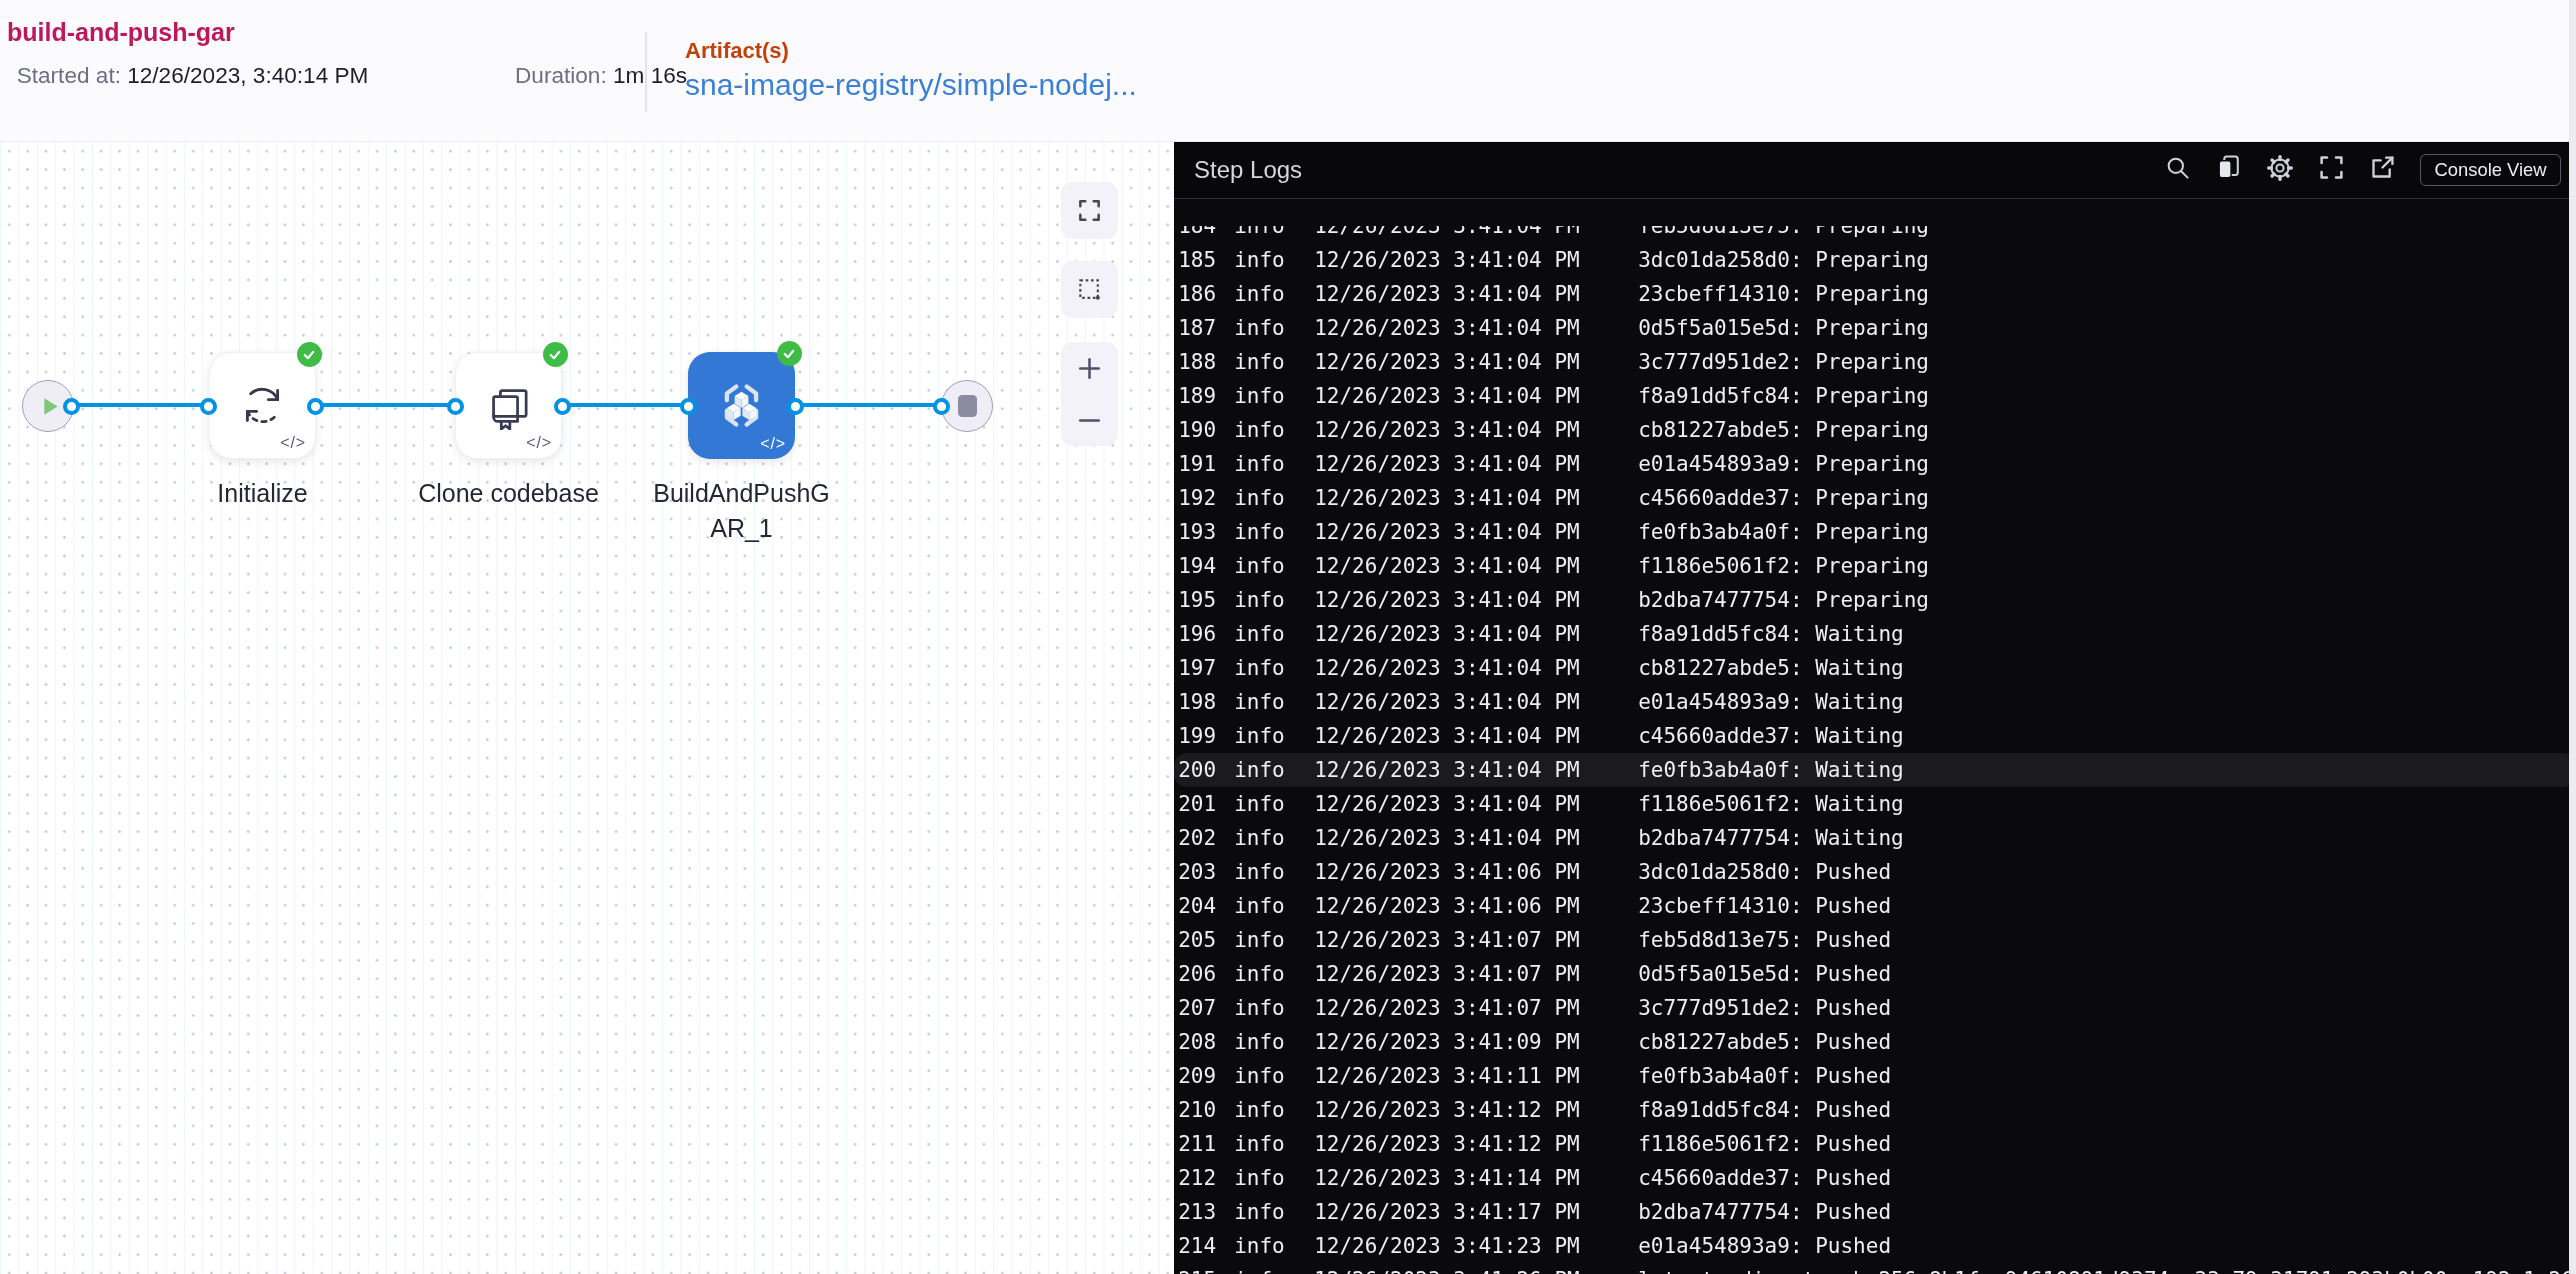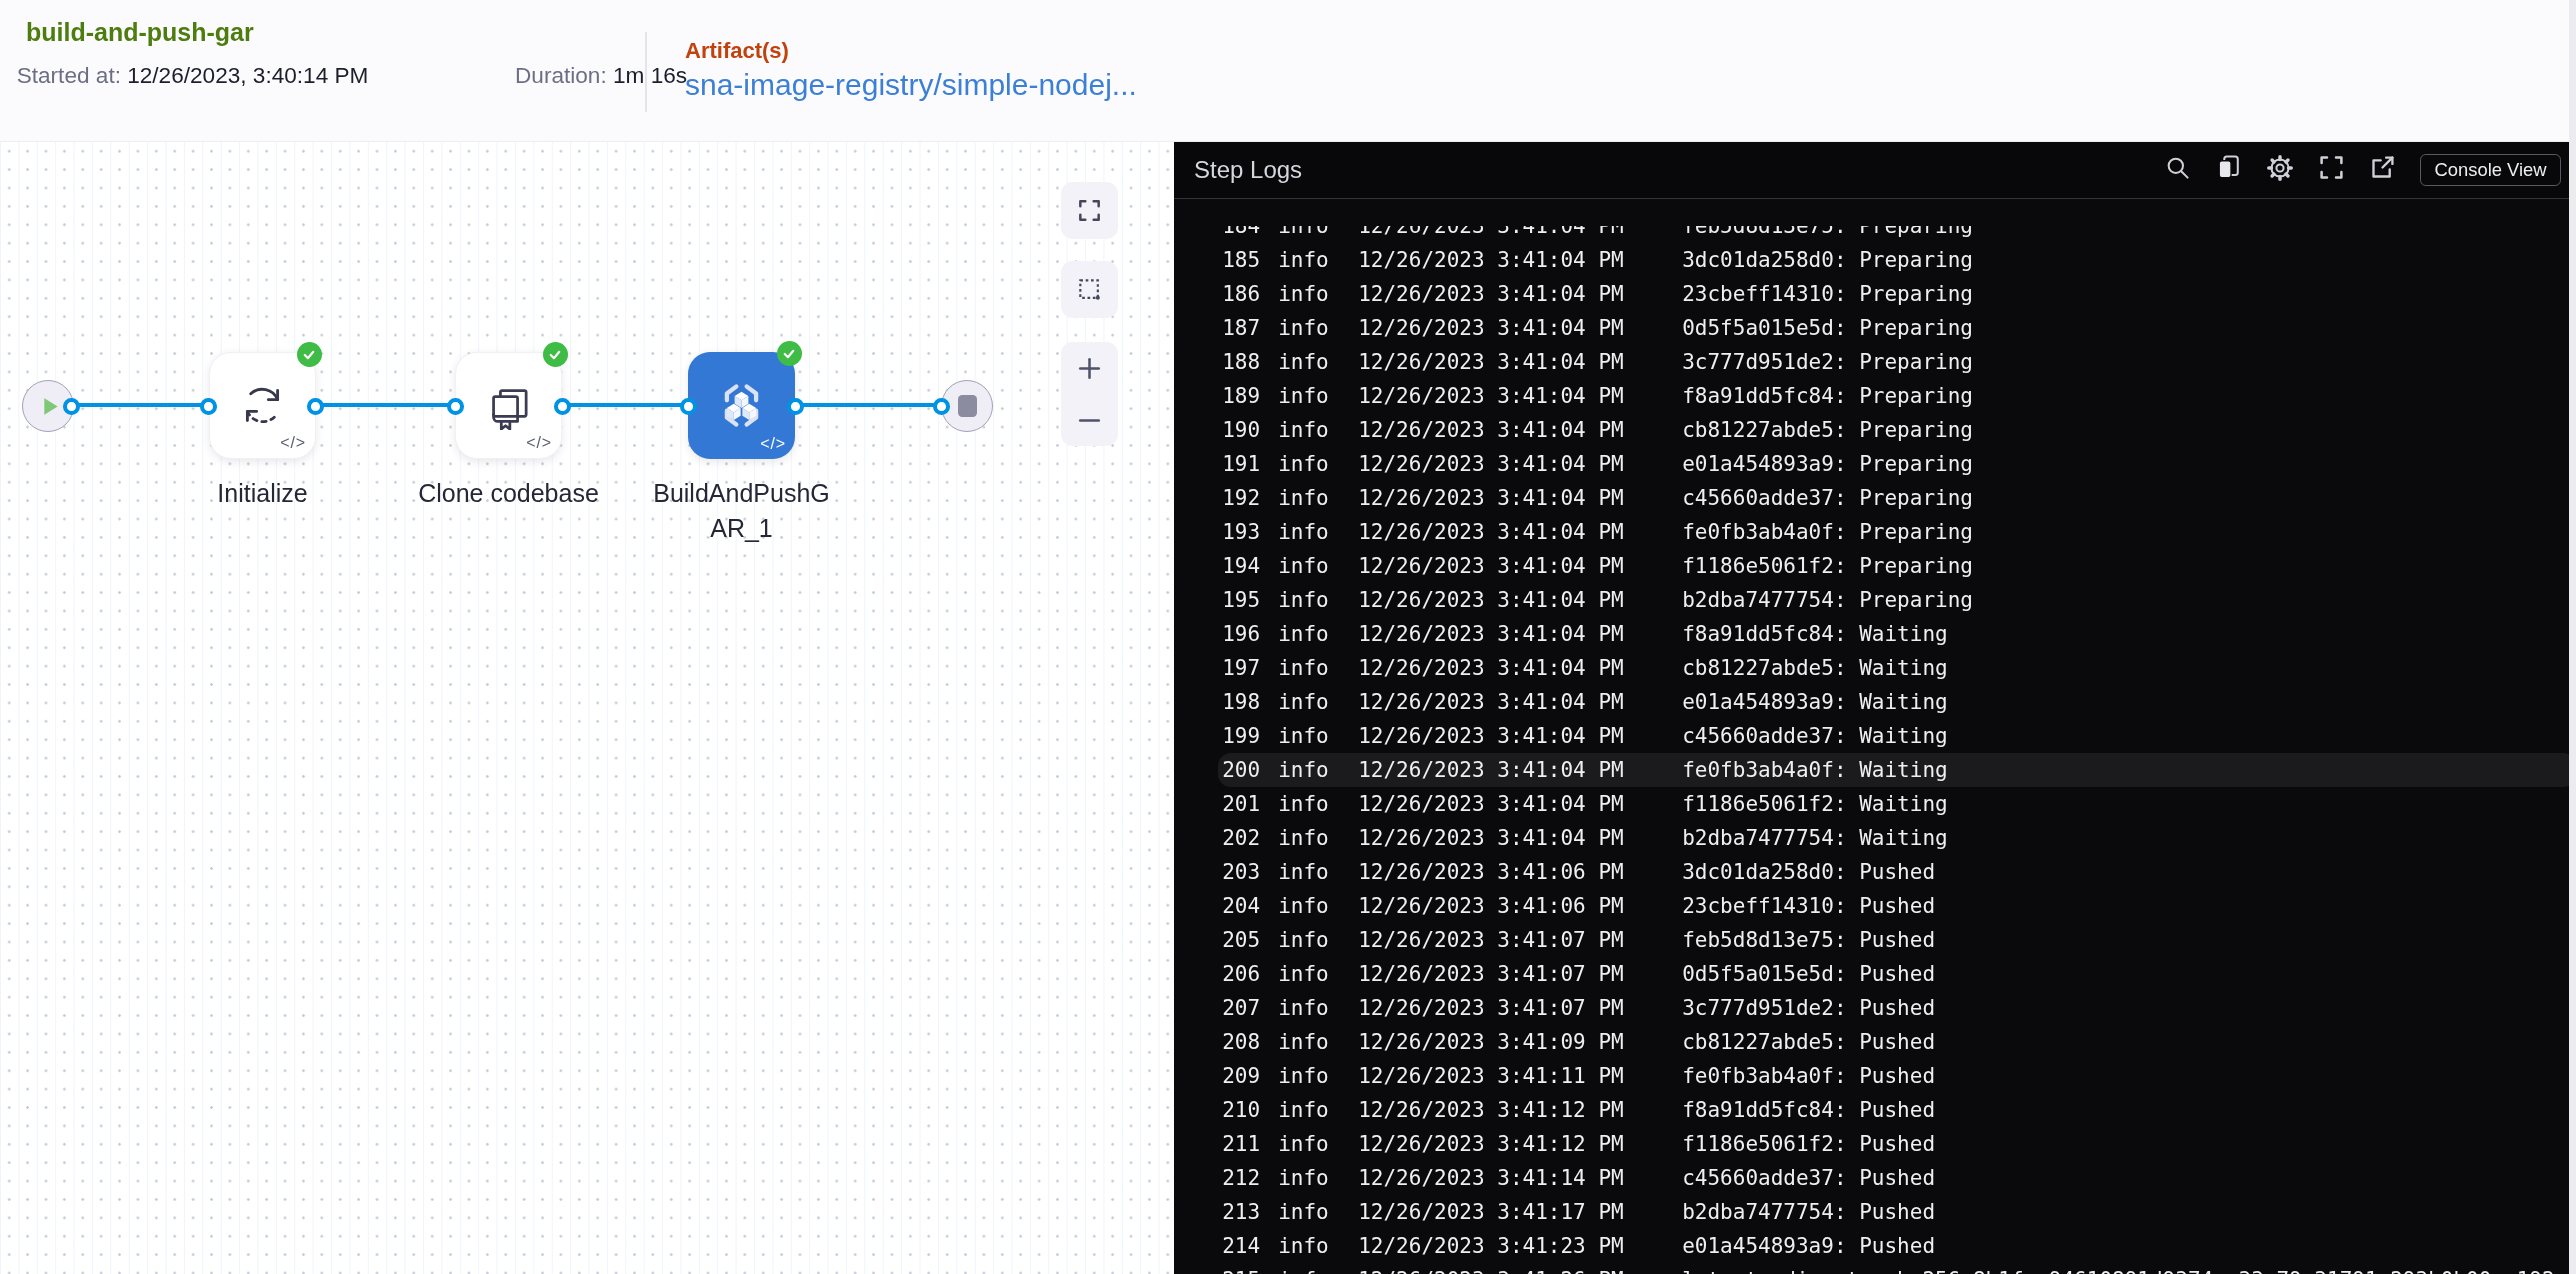--- a/index.html
+++ b/index.html
@@ -3,21 +3,21 @@
 <meta charset="utf-8">
 <style>
   * { margin:0; padding:0; box-sizing:border-box; }
   html,body { width:2576px; height:1275px; overflow:hidden; background:#fff;
               font-family:"Liberation Sans", sans-serif; }
   .stage { position:relative; width:2576px; height:1275px; }
 
   
   .hdr { position:absolute; left:0; top:0; width:2576px; height:142px;
          background:#fbfbfd; border-bottom:0.8px solid #ececf1; }
-  .hdr-title { position:absolute; left:26px; top:18.4px; font-size:25px; font-weight:bold; color:#4d7c0f; }
+  .hdr-title { position:absolute; left:7px; top:18.4px; font-size:25px; font-weight:bold; color:#be185d; }
   .meta-row { position:absolute; top:63px; font-size:22.6px; color:#1d1e2c; white-space:nowrap; }
   .meta-label { color:#6c6e84; }
   .started { left:16.7px; }
   .duration { left:515px; }
   .hdr-divider { position:absolute; left:645px; top:32px; width:1.7px; height:80px; background:#e4e4ec; }
   .artifacts-label { position:absolute; left:685px; top:38px; font-size:22px; font-weight:bold; color:#c2410c; }
   .artifact-link { position:absolute; left:685px; top:68px; font-size:30px; color:#3b7fd6; cursor:pointer; }
 
   
   .canvas { position:absolute; left:0; top:142px; width:1174px; height:1133px;
@@ -54,21 +54,21 @@
   .panel { position:absolute; left:1174px; top:142px; width:1402px; height:1133px; background:#0a0a0c; }
   .panel-hdr { position:absolute; left:0; top:0; right:0; height:57px; background:#08080a;
                border-bottom:0.8px solid #33333b; display:flex; align-items:center; }
   .panel-title { margin-left:20px; font-size:24px; color:#d6d7de; }
   .panel-tools { margin-left:auto; margin-right:15px; display:flex; align-items:flex-start; gap:23.4px; }
   .tool-icon { width:28px; height:28px; display:flex; align-items:center; justify-content:center; cursor:pointer; }
   .console-view-btn { border:1.7px solid #5a5a64; border-radius:5.8px; color:#eceef2; font-size:18.4px;
                       padding:4.2px 13.4px; cursor:pointer; white-space:nowrap; }
 
   .log-scroll { position:absolute; left:0; right:0; top:84px; bottom:0; overflow:hidden;
-                font-family:"DejaVu Sans Mono","Liberation Mono",monospace; font-size:21px; color:#efeff1;padding-left:44px; }
+                font-family:"DejaVu Sans Mono","Liberation Mono",monospace; font-size:21px; color:#efeff1; }
   .log-row { display:grid; grid-template-columns:56px 80px 324px auto; align-items:center;
              height:34px; padding-left:4.2px; white-space:nowrap; }
   .log-row:first-child { margin-top:-16.7px; }
   .log-row.hl { background:rgba(255,255,255,0.07);border-radius:13px; }
 
   .scroll-strip { position:absolute; right:0; top:0; width:6.7px; height:1275px; background:#ebebf0; }
 
   svg { display:block; }
 </style>
 </head>

